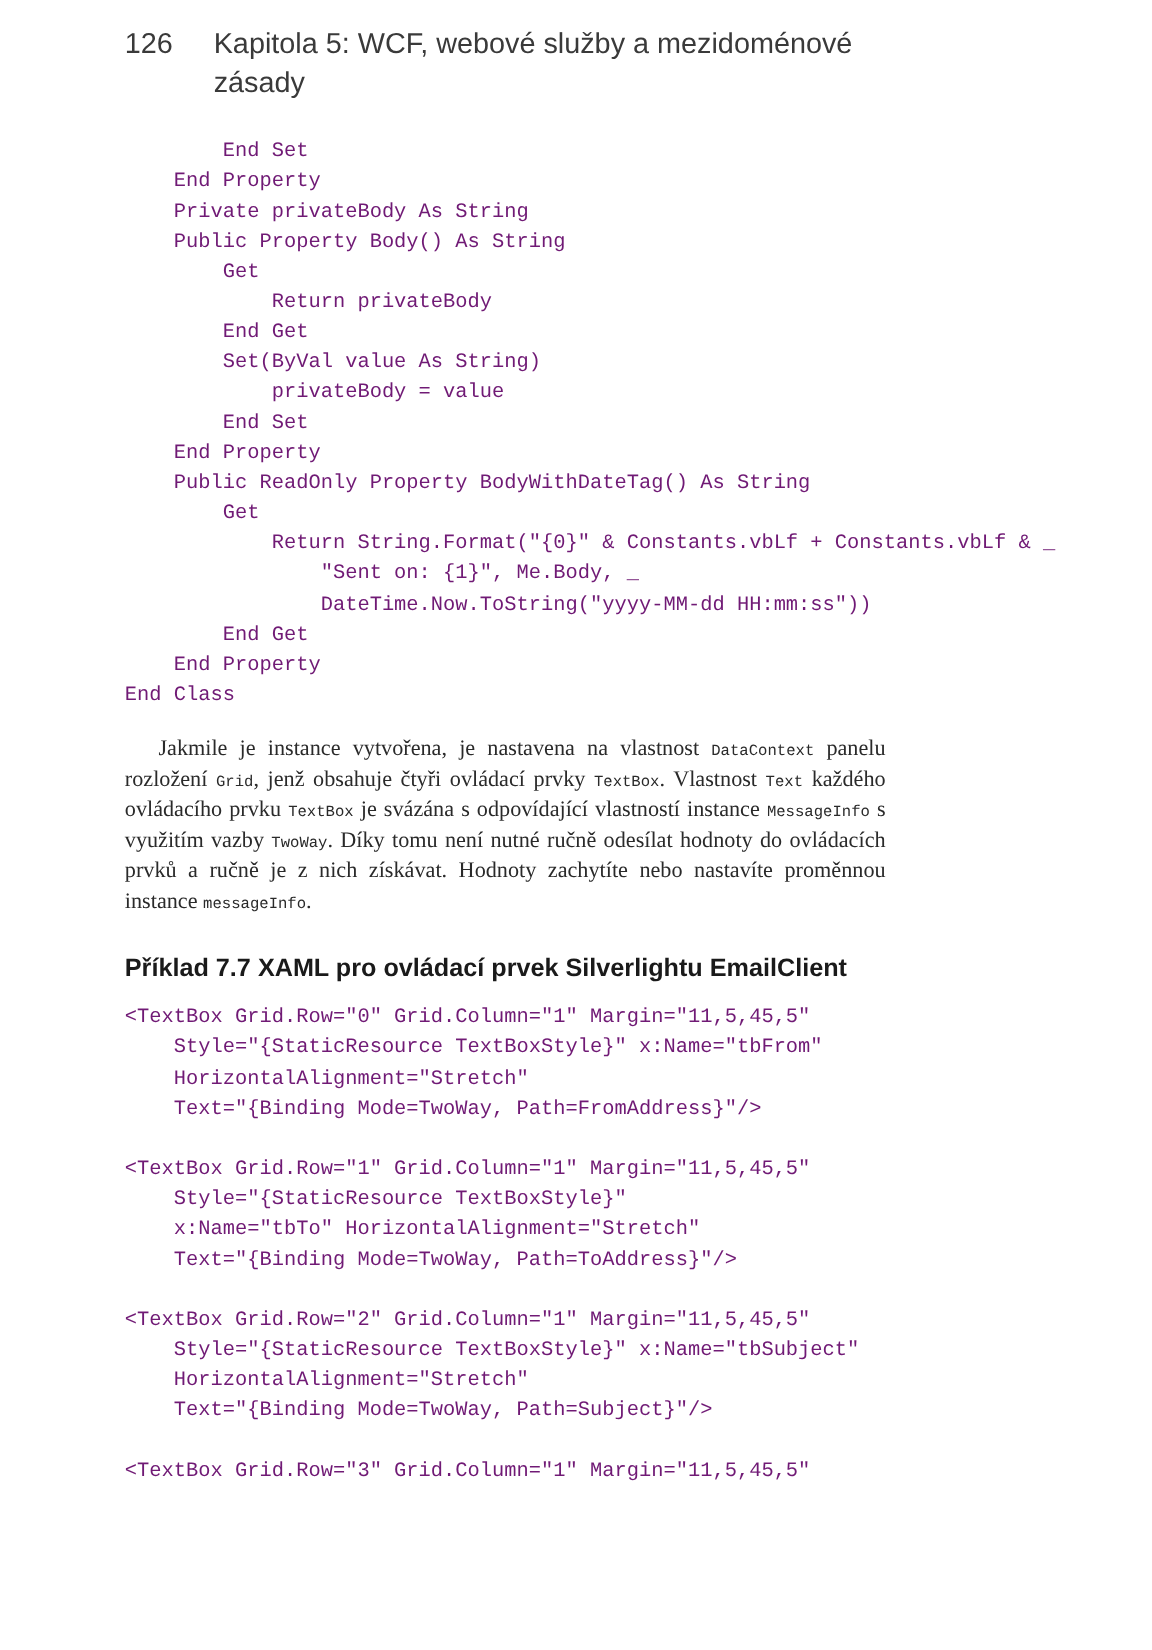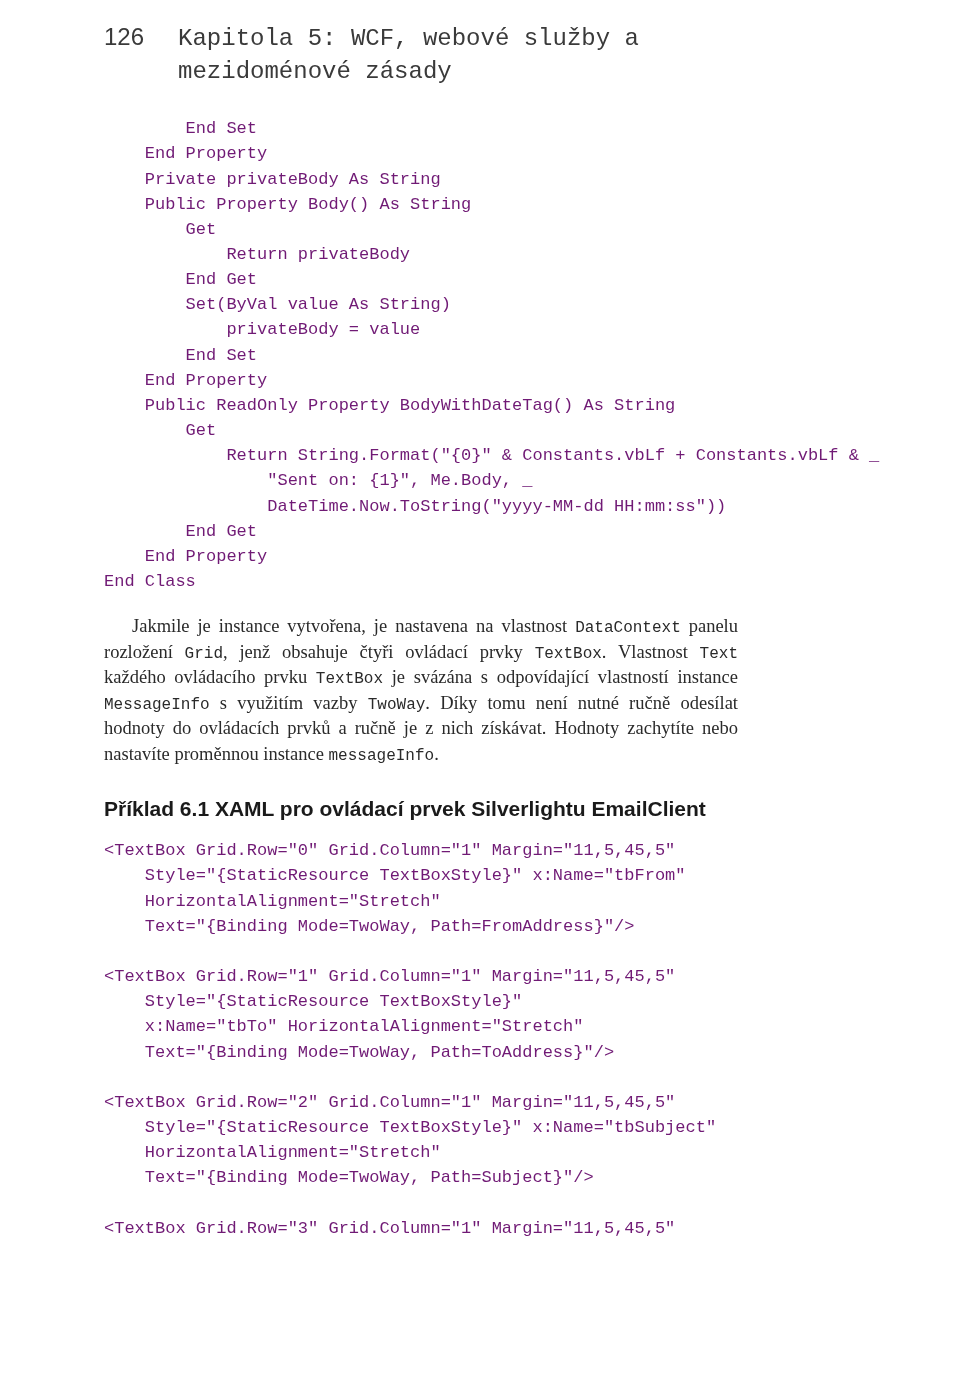--- a/index.html
+++ b/index.html
@@ -24,21 +24,20 @@
     font-family: "Segoe UI", "Myriad Pro", Arial, sans-serif;
     font-size: 24px;
     color: #3a3a3a;
     margin-bottom: 28px;
   }
   .running-head .page-num {
     font-weight: 400;
   }
   .running-head .chapter-title {
     font-weight: 400;
-    font-family: Liberation Mono, monospace;
   }
   pre.code {
     font-family: "Courier New", Courier, monospace;
     font-size: 17px;
     line-height: 1.48;
     white-space: pre;
     margin: 0 0 20px 0;
     color: #701a75;
   }
   p.body {
@@ -46,21 +45,21 @@
     text-align: justify;
   }
   p.body .first-indent { display: inline-block; width: 28px; }
   h2.example {
     font-family: "Segoe UI", "Myriad Pro", Arial, sans-serif;
     font-weight: 700;
     font-size: 21px;
     color: #1a1a1a;
     margin: 28px 0 14px 0;
   }
-  .mono { font-family: "Courier New", Courier, monospace; font-size: 16px; }
+  .mono { font-family: "Courier New", Courier, monospace; font-size: 13px; }
 </style>
 </head>
 <body>
 
 <div class="page">
 
   <div class="running-head">
     <span class="page-num">126</span>
     <span class="chapter-title">Kapitola 5: WCF, webové služby a mezidoménové zásady</span>
   </div>
@@ -82,21 +81,21 @@
                 "Sent on: {1}", Me.Body, _
                 DateTime.Now.ToString("yyyy-MM-dd HH:mm:ss"))
         End Get
     End Property
 End Class</pre>
 
   <p class="body">
     <span class="first-indent"></span><span>Jakmile je instance vytvořena, je nastavena na vlastnost </span><span class="mono">DataContext</span><span> panelu rozložení </span><span class="mono">Grid</span><span>, jenž obsahuje čtyři ovládací prvky </span><span class="mono">TextBox</span><span>. Vlastnost </span><span class="mono">Text</span><span> každého ovládacího prvku </span><span class="mono">TextBox</span><span> je svázána s odpovídající vlastností instance </span><span class="mono">MessageInfo</span><span> s využitím vazby </span><span class="mono">TwoWay</span><span>. Díky tomu není nutné ručně odesílat hodnoty do ovládacích prvků a ručně je z nich získávat. Hodnoty zachytíte nebo nastavíte proměnnou instance </span><span class="mono">messageInfo</span><span>.</span>
   </p>
 
-  <h2 class="example">Příklad 6.1 XAML pro ovládací prvek Silverlightu EmailClient</h2>
+  <h2 class="example">Příklad 7.7 XAML pro ovládací prvek Silverlightu EmailClient</h2>
 
   <pre class="code">&lt;TextBox Grid.Row="0" Grid.Column="1" Margin="11,5,45,5"
     Style="{StaticResource TextBoxStyle}" x:Name="tbFrom"
     HorizontalAlignment="Stretch"
     Text="{Binding Mode=TwoWay, Path=FromAddress}"/&gt;
 
 &lt;TextBox Grid.Row="1" Grid.Column="1" Margin="11,5,45,5"
     Style="{StaticResource TextBoxStyle}"
     x:Name="tbTo" HorizontalAlignment="Stretch"
     Text="{Binding Mode=TwoWay, Path=ToAddress}"/&gt;

